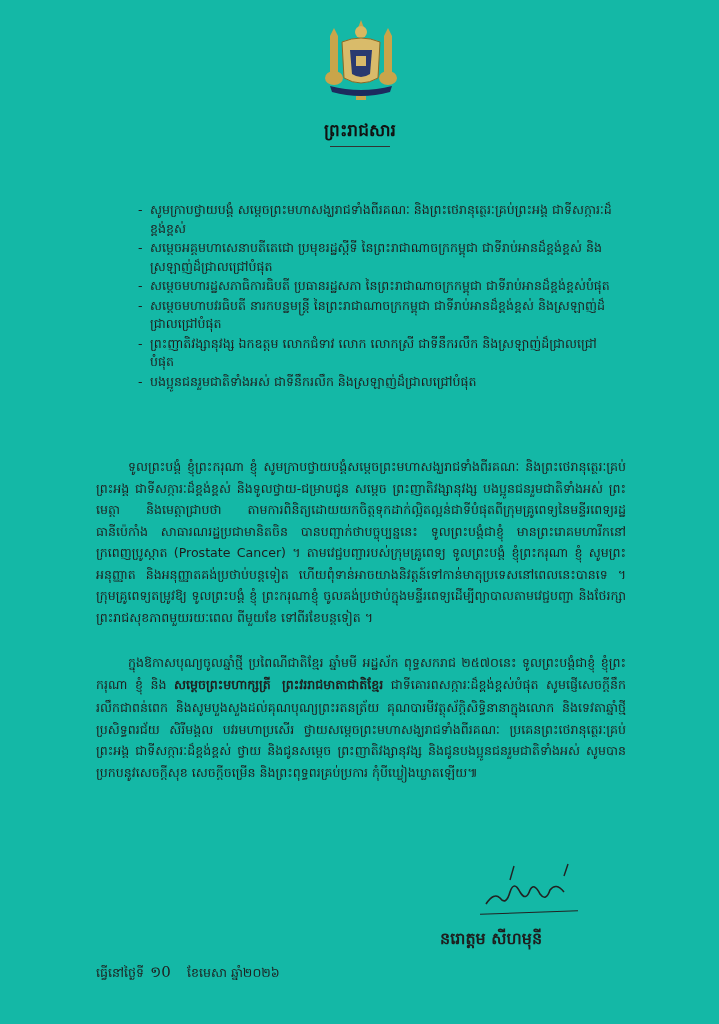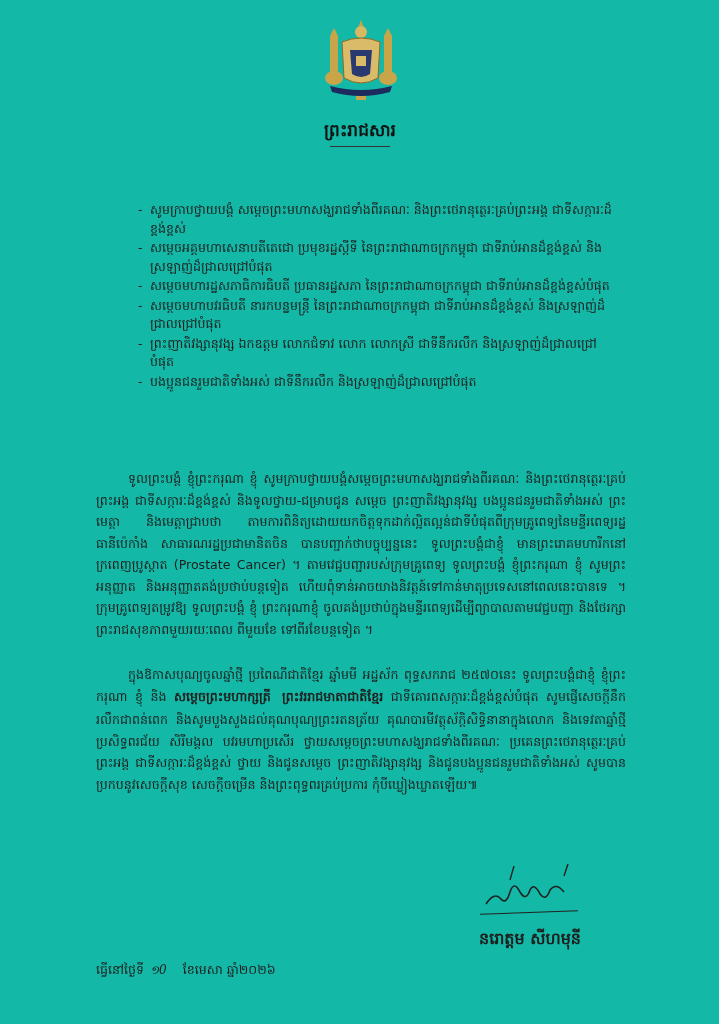--- a/index.html
+++ b/index.html
@@ -12,31 +12,31 @@
   }
   .page { position: absolute; inset: 0; background: #14b8a6; }
   .emblem { position: absolute; left: 320px; top: 16px; width: 82px; height: 88px; }
   .header { position: absolute; left: 100px; width: 520px; top: 120px; text-align: center; }
   .header .line { font-weight: bold; font-size: 17px; line-height: 21px; color: #111; white-space: nowrap; }
   .header .rule { width: 60px; height: 1px; background: #333; margin: 5px auto 0; }
   .bullets { position: absolute; left: 138px; top: 201px; width: 480px; font-size: 12.6px; line-height: 18.5px; }
   .bullet { display: flex; margin-bottom: 1px; }
   .bullet .dash { width: 12px; flex: 0 0 12px; }
   .bullet .txt { flex: 1; }
-  .para { position: absolute; left: 96px; width: 530px; font-size: 12.6px; line-height: 21.5px; text-align: justify; margin-top: 12px; }
+  .para { position: absolute; left: 96px; width: 530px; font-size: 12.6px; line-height: 21.5px; text-align: justify; }
   .para .indent { display: inline-block; width: 32px; }
   .p1 { top: 456px; }
   .p2 { top: 652px; }
   .p3 { top: 801px; }
   .bold { font-weight: bold; font-family: Liberation Mono, monospace; }
   .signature { position: absolute; left: 480px; top: 862px; width: 120px; height: 50px; }
   .sig-line { position: absolute; left: 480px; top: 912px; width: 98px; height: 1px; background: #222; transform: rotate(-2deg); }
-  .signer { position: absolute; left: 440px; top: 928px; width: 180px; text-align: center; font-weight: bold; font-size: 16px; }
+  .signer { position: absolute; left: 440px; top: 928px; width: 180px; font-weight: bold; font-size: 16px; }
   .date { position: absolute; left: 96px; top: 962px; font-size: 12.6px; white-space: nowrap; }
-  .date .day { font-family: "DejaVu Serif", serif; font-style: italic; font-size: 12px; margin: 0 12px 16px 2px; }
+  .date .day { font-family: "DejaVu Serif", serif; font-size: 15px; margin: 0 12px 16px 2px; }
 </style>
 </head>
 <body>
 
 <div class="page">
 
   <div class="emblem">
     <svg width="82" height="88" viewBox="0 0 82 88">
       <polygon points="41,4 44,12 41,10 38,12" fill="#c9a54a"></polygon>
       <circle cx="41" cy="16" r="6" fill="#d8b860"></circle>

